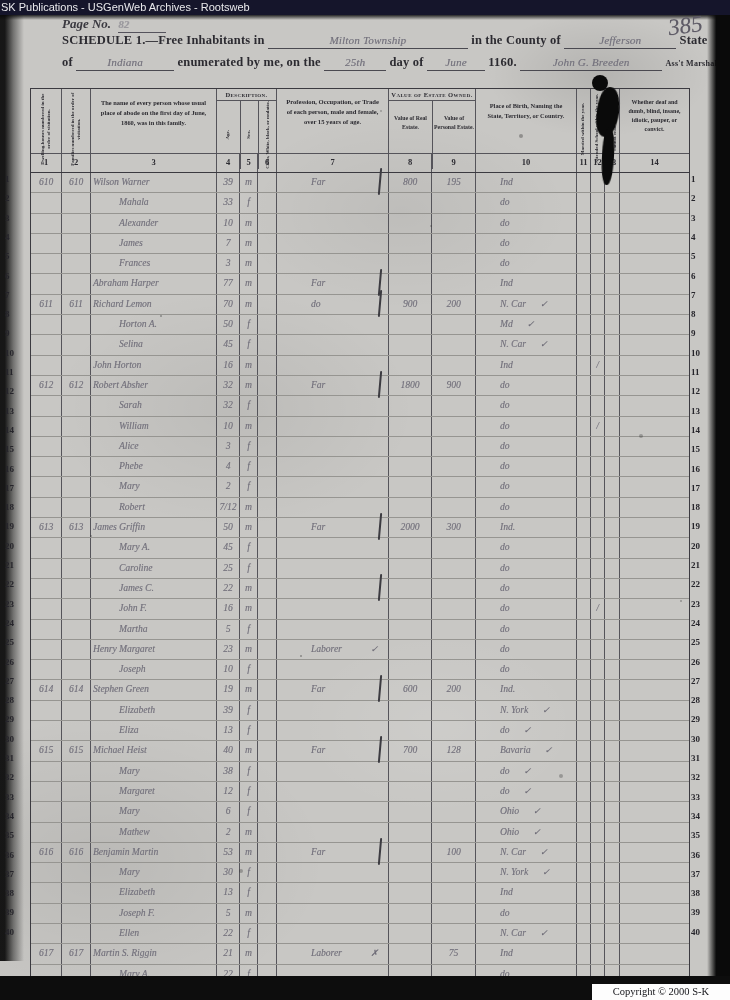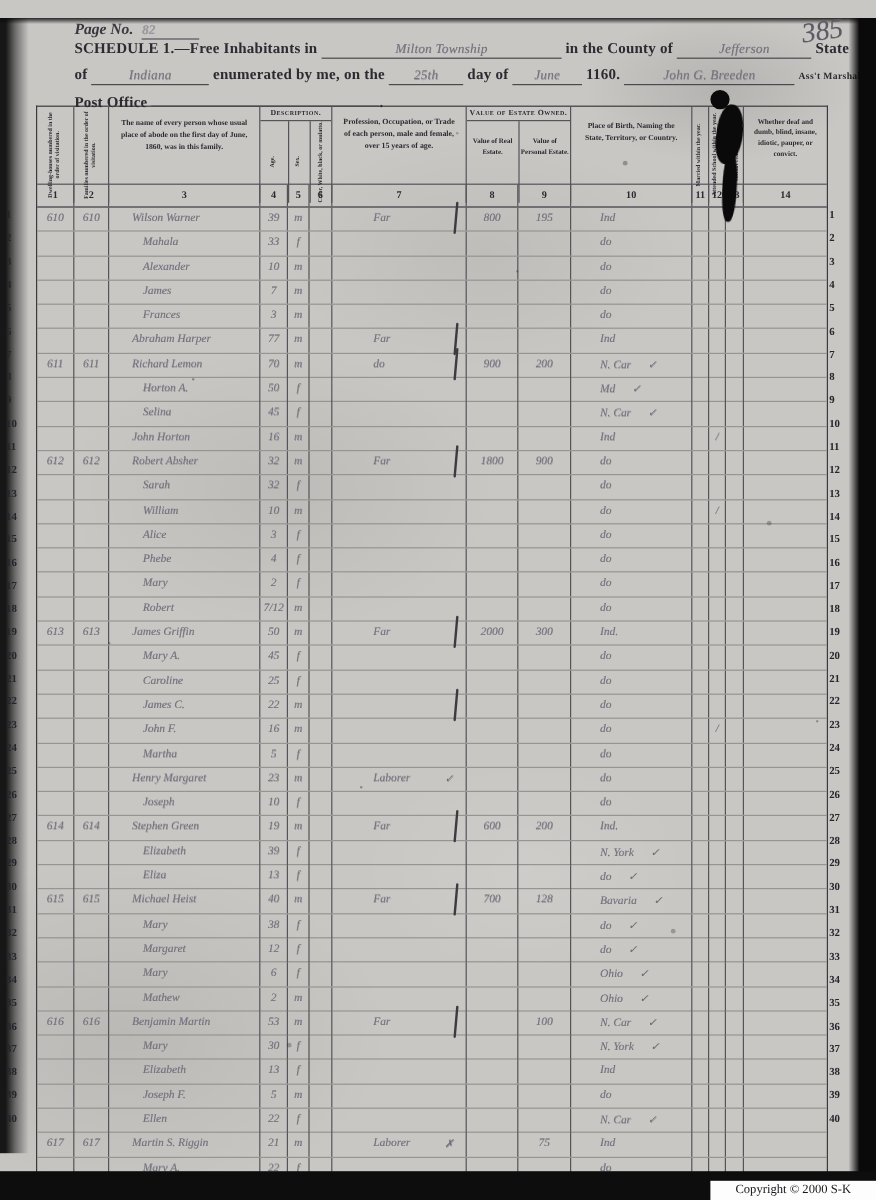--- a/index.html
+++ b/index.html
@@ -63,21 +63,21 @@
   .hgroup-cells .hc:first-child{border-left:none;}
   .hestate .hc span.blk{display:block;font-size:5.8px;font-weight:bold;text-align:center;padding-top:13px;line-height:1.5;color:#2c2b31;}
   .numstrip{height:18px;border-top:1px solid #55545a;border-bottom:1.5px solid #3b3a40;}
   .nscell{border-left:1px solid #55545a;text-align:center;font-weight:bold;font-size:8.5px;line-height:17px;color:#2c2b31;overflow:hidden;}
   .numstrip .nscell:first-child{border-left:none;}
   .rows{}
   .trow{height:19.3px;border-bottom:1px solid #969591;}
   .trow .c{border-left:1px solid #55545a;position:relative;font-size:9.5px;line-height:19px;overflow:visible;}
   .trow .c:first-child{border-left:none;}
   .c1,.c2{text-align:center;}
-  .c3{padding-left:19px;white-space:nowrap;font-size:10px;}
+  .c3{padding-left:2px;white-space:nowrap;font-size:10px;}
   .c3.indent{padding-left:28px;}
   .c4,.c5{text-align:center;font-size:9px;}
   .c7{padding-left:34px;}
   .c8,.c9{text-align:center;}
   .c10{padding-left:24px;}
   .c12{text-align:center;font-size:10px;}
   .tally{position:absolute;right:7px;top:-5px;width:2px;height:27px;background:#3c3b41;transform:rotate(5deg);border-radius:1px;}
   .chk{font-style:italic;color:#6f6d78;font-size:9px;}
   .chk.m7{position:absolute;right:10px;top:0;}
   .bchk{margin-left:14px;}
@@ -104,20 +104,23 @@
   
   .blot{position:absolute;z-index:7;background:#0a0a0a;filter:blur(.4px);}
   .blot.b1{left:597px;top:72px;width:22px;height:50px;border-radius:48% 52% 55% 45%;transform:rotate(7deg);}
   .blot.b2{left:602px;top:112px;width:12px;height:58px;border-radius:45%;transform:rotate(3deg);}
   .blot.b3{left:592px;top:60px;width:16px;height:16px;border-radius:50%;}
 </style>
 </head>
 <body>
 
 <div class="stage">
+  <div class="titlebar">
+    <span>SK Publications - USGenWeb Archives - Rootsweb</span>
+  </div>
 
   <div class="scan">
     <div class="edge-top"></div>
     <div class="edge-left"></div>
     <div class="edge-right"></div>
     <div class="edge-bottom"></div>
     <div class="specks"></div>
 
     <div class="pageno">
       <span>Page No.</span>
@@ -136,24 +139,20 @@
       <div class="sline">
         <span>of</span>
         <span class="fill" style="width:98px;"><span class="hw">Indiana</span></span>
         <span>enumerated by me, on the</span>
         <span class="fill" style="width:62px;"><span class="hw">25th</span></span>
         <span>day of</span>
         <span class="fill" style="width:58px;"><span class="hw">June</span></span>
         <span>1160.</span>
         <span class="fill" style="width:142px;"><span class="hw">John G. Breeden</span></span>
         <span class="marshal">Ass't Marshal</span>
-      </div>
-      <div class="sline">
-        <span>Post Office</span>
-        <span class="po-line"></span><span>.</span>
       </div>
     </div>
 
     <div class="census">
       <div class="thead">
         <div class="hc">
             <div class="vwrap">
               <span class="vtext">Dwelling-houses numbered in the order of visitation.</span>
             </div>
           </div>

